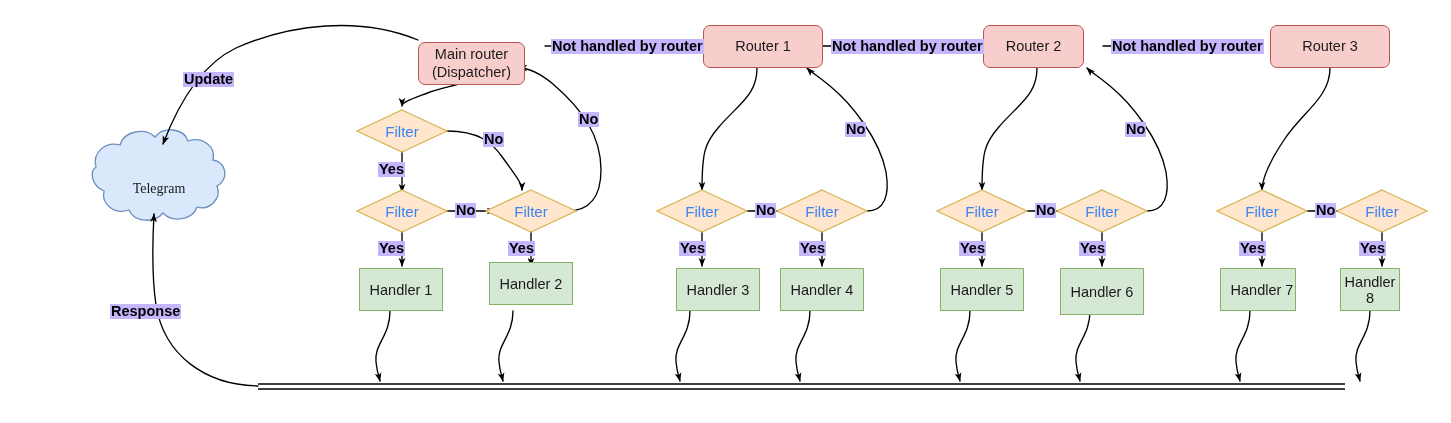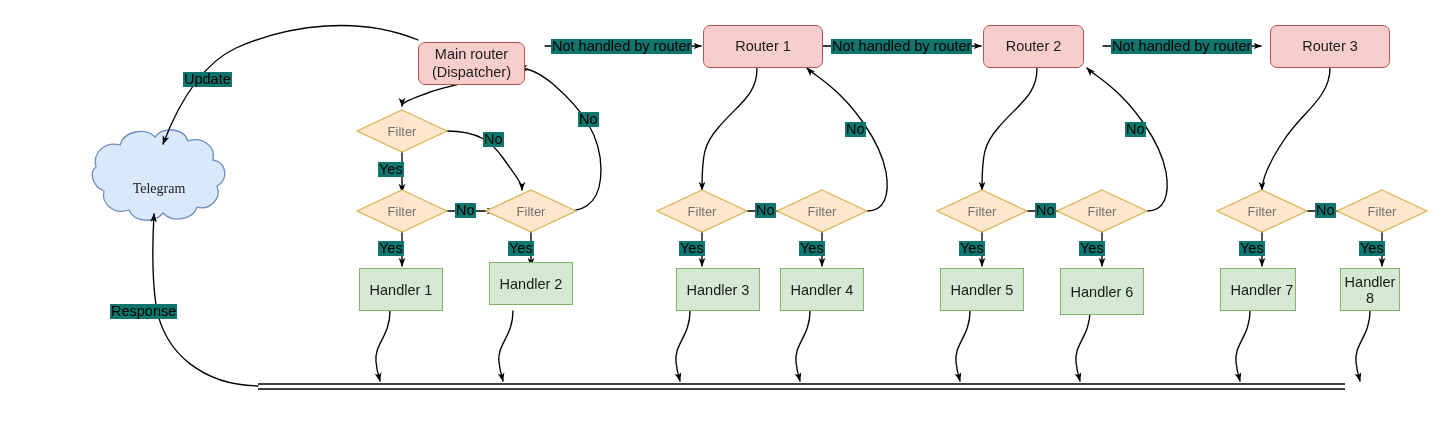--- a/index.html
+++ b/index.html
@@ -5,25 +5,25 @@
   html,body{margin:0;padding:0;background:#ffffff;}
   #stage{position:relative;width:1451px;height:423px;background:#ffffff;
          font-family:"Liberation Sans","DejaVu Sans",sans-serif;overflow:hidden;}
   #wires{position:absolute;left:0;top:0;width:1451px;height:423px;}
   .node{position:absolute;box-sizing:border-box;display:flex;align-items:center;
         justify-content:center;text-align:center;color:#1a1a1a;}
   .router{background:#f8cecc;border:1px solid #b85450;border-radius:7px;
           font-size:14.5px;line-height:1.22;}
   .handler{background:#d5e8d4;border:1px solid #82b366;font-size:14.5px;}
   .dlabel{position:absolute;display:flex;align-items:center;justify-content:center;
-          font-size:13px;color:#737373;}
+          font-size:15px;color:#3b82f6;}
   .cloudlabel{position:absolute;font-size:14px;color:#1a1a1a;
               display:flex;align-items:center;justify-content:center;font-family:Liberation Serif, serif;}
   .etext{position:absolute;font-size:14.5px;color:#000;white-space:nowrap;
-         background:#0f766e;padding:0 1px;line-height:15px;}
+         background:#c4b5fd;padding:0 1px;line-height:15px;font-weight:bold;}
 </style>
 </head>
 <body>
 
 <div id="stage">
 
   <svg id="wires" viewBox="0 0 1451 423">
     <defs>
       <marker id="ah" markerWidth="10" markerHeight="10" refX="8.2" refY="4" orient="auto" markerUnits="userSpaceOnUse">
         <path d="M0,0.6 L9,4 L0,7.4 L2.4,4 Z" fill="#000"></path>

